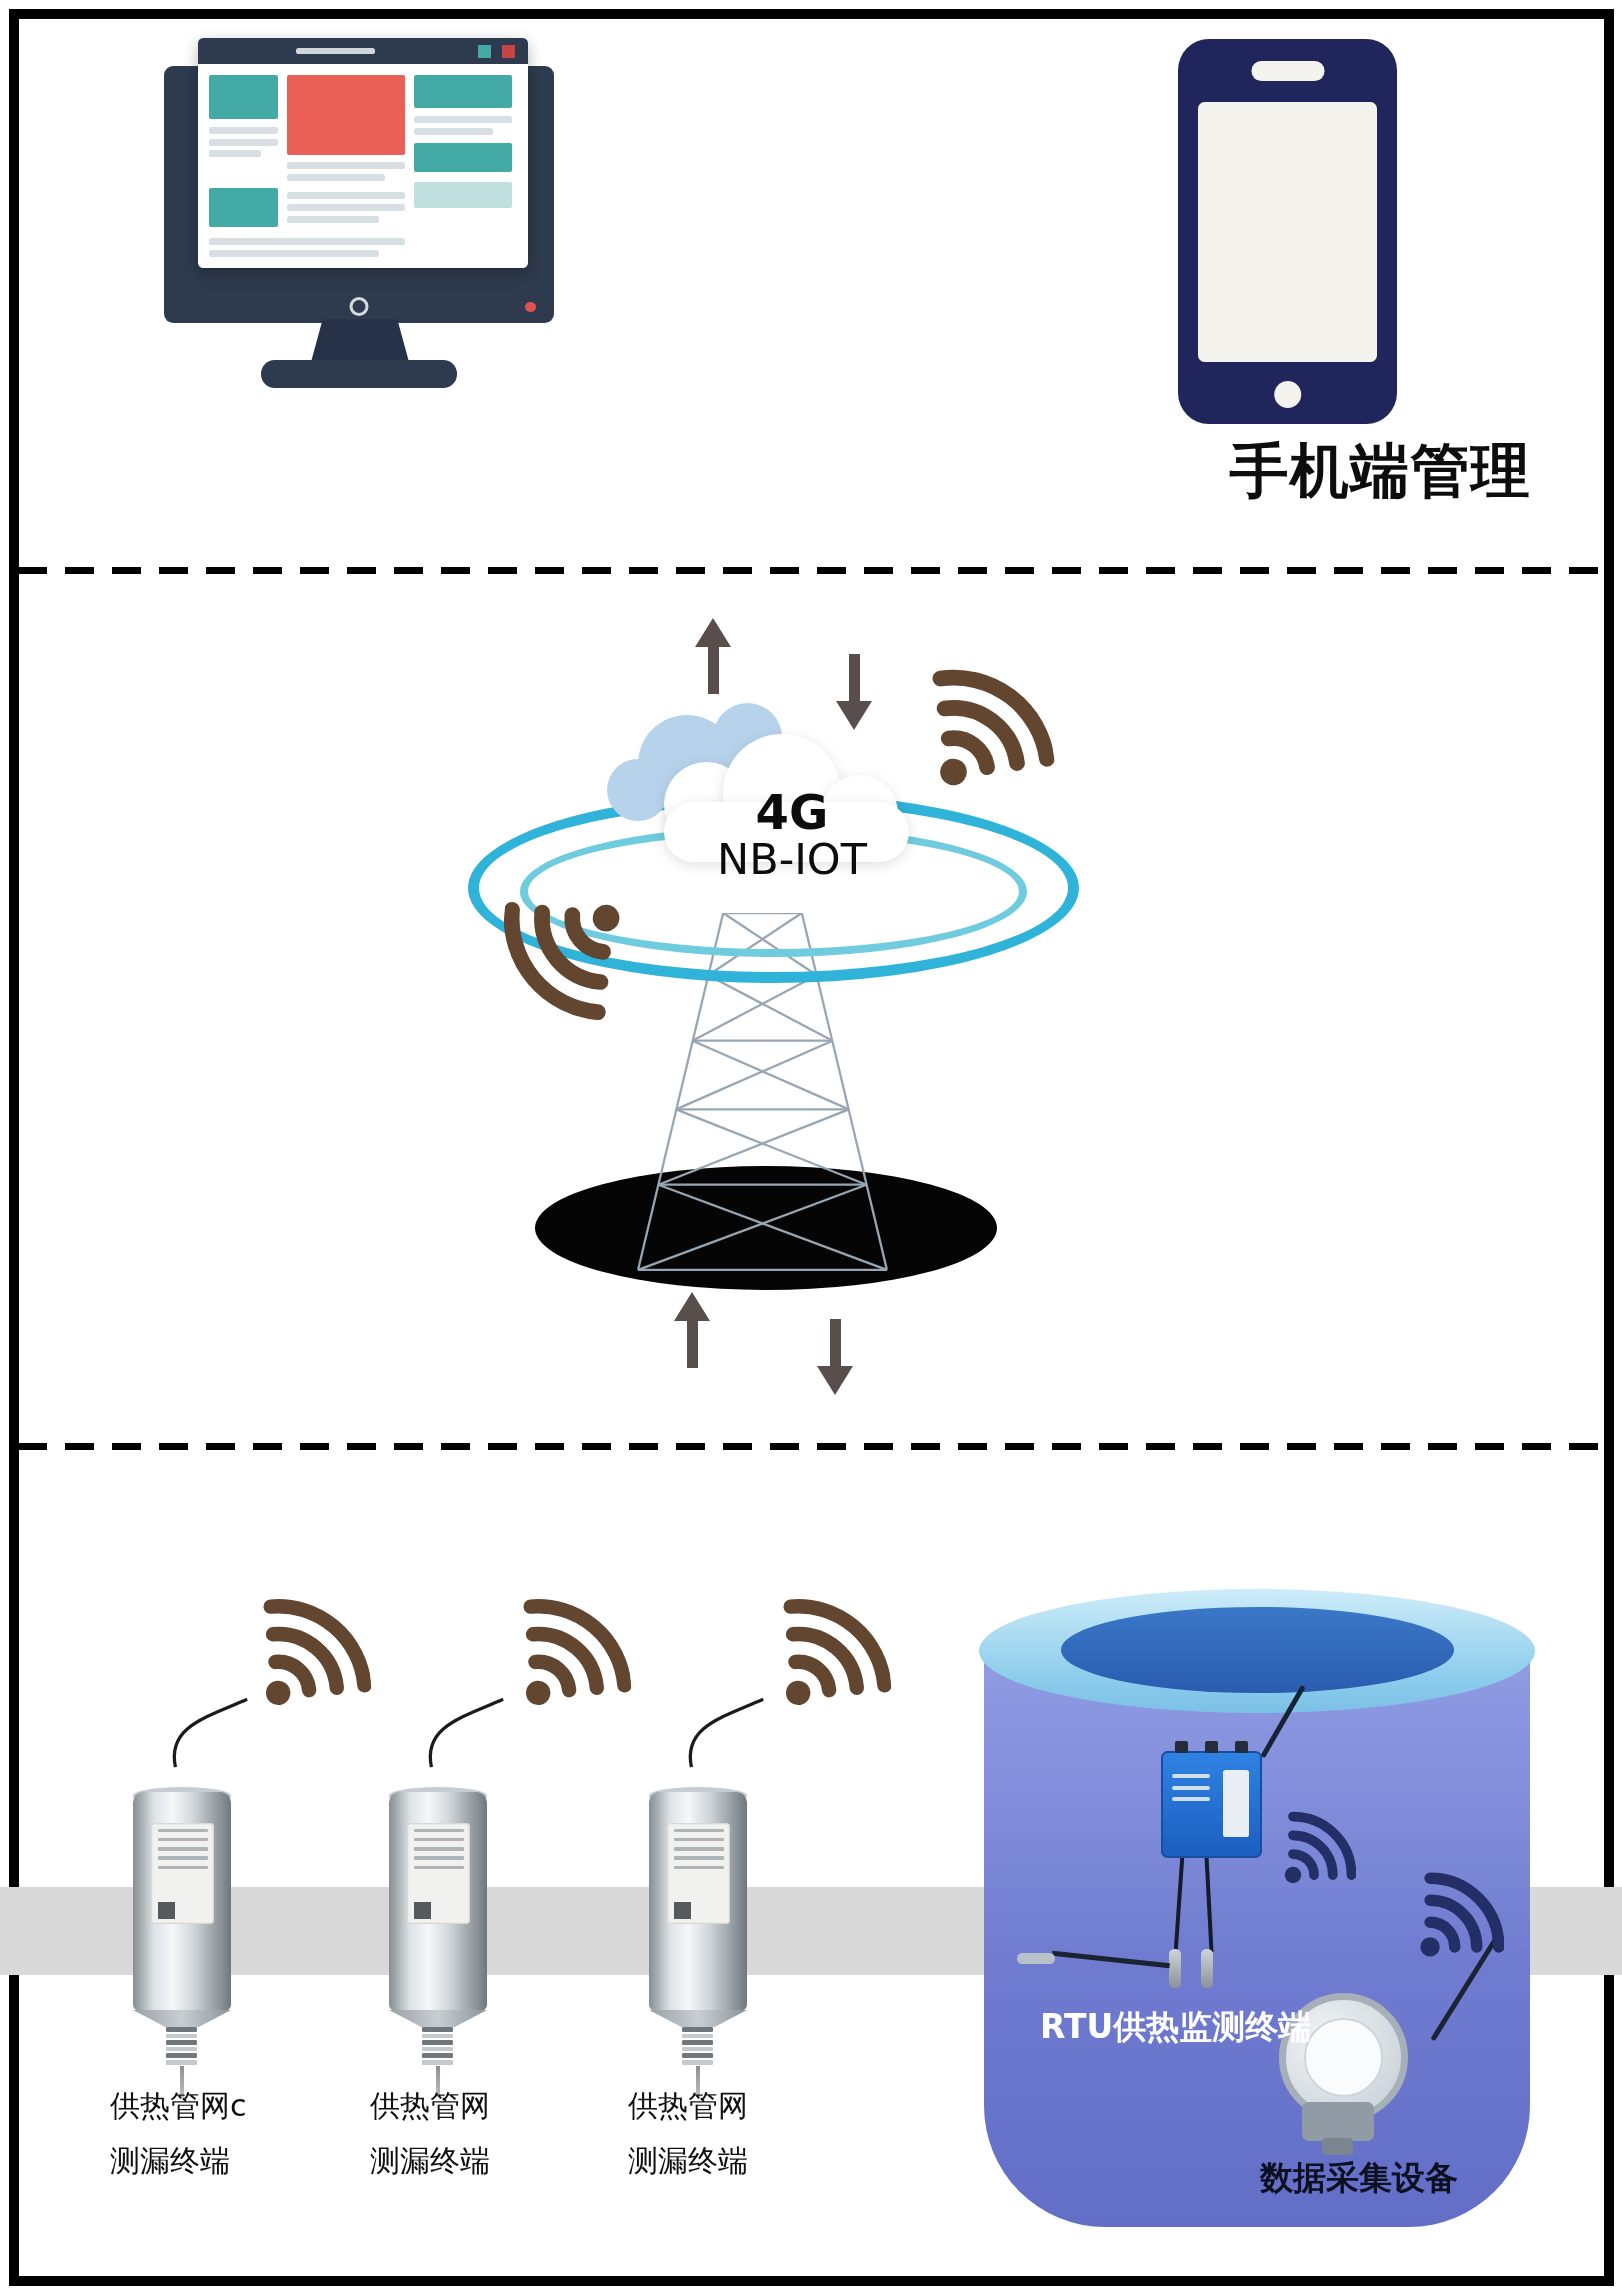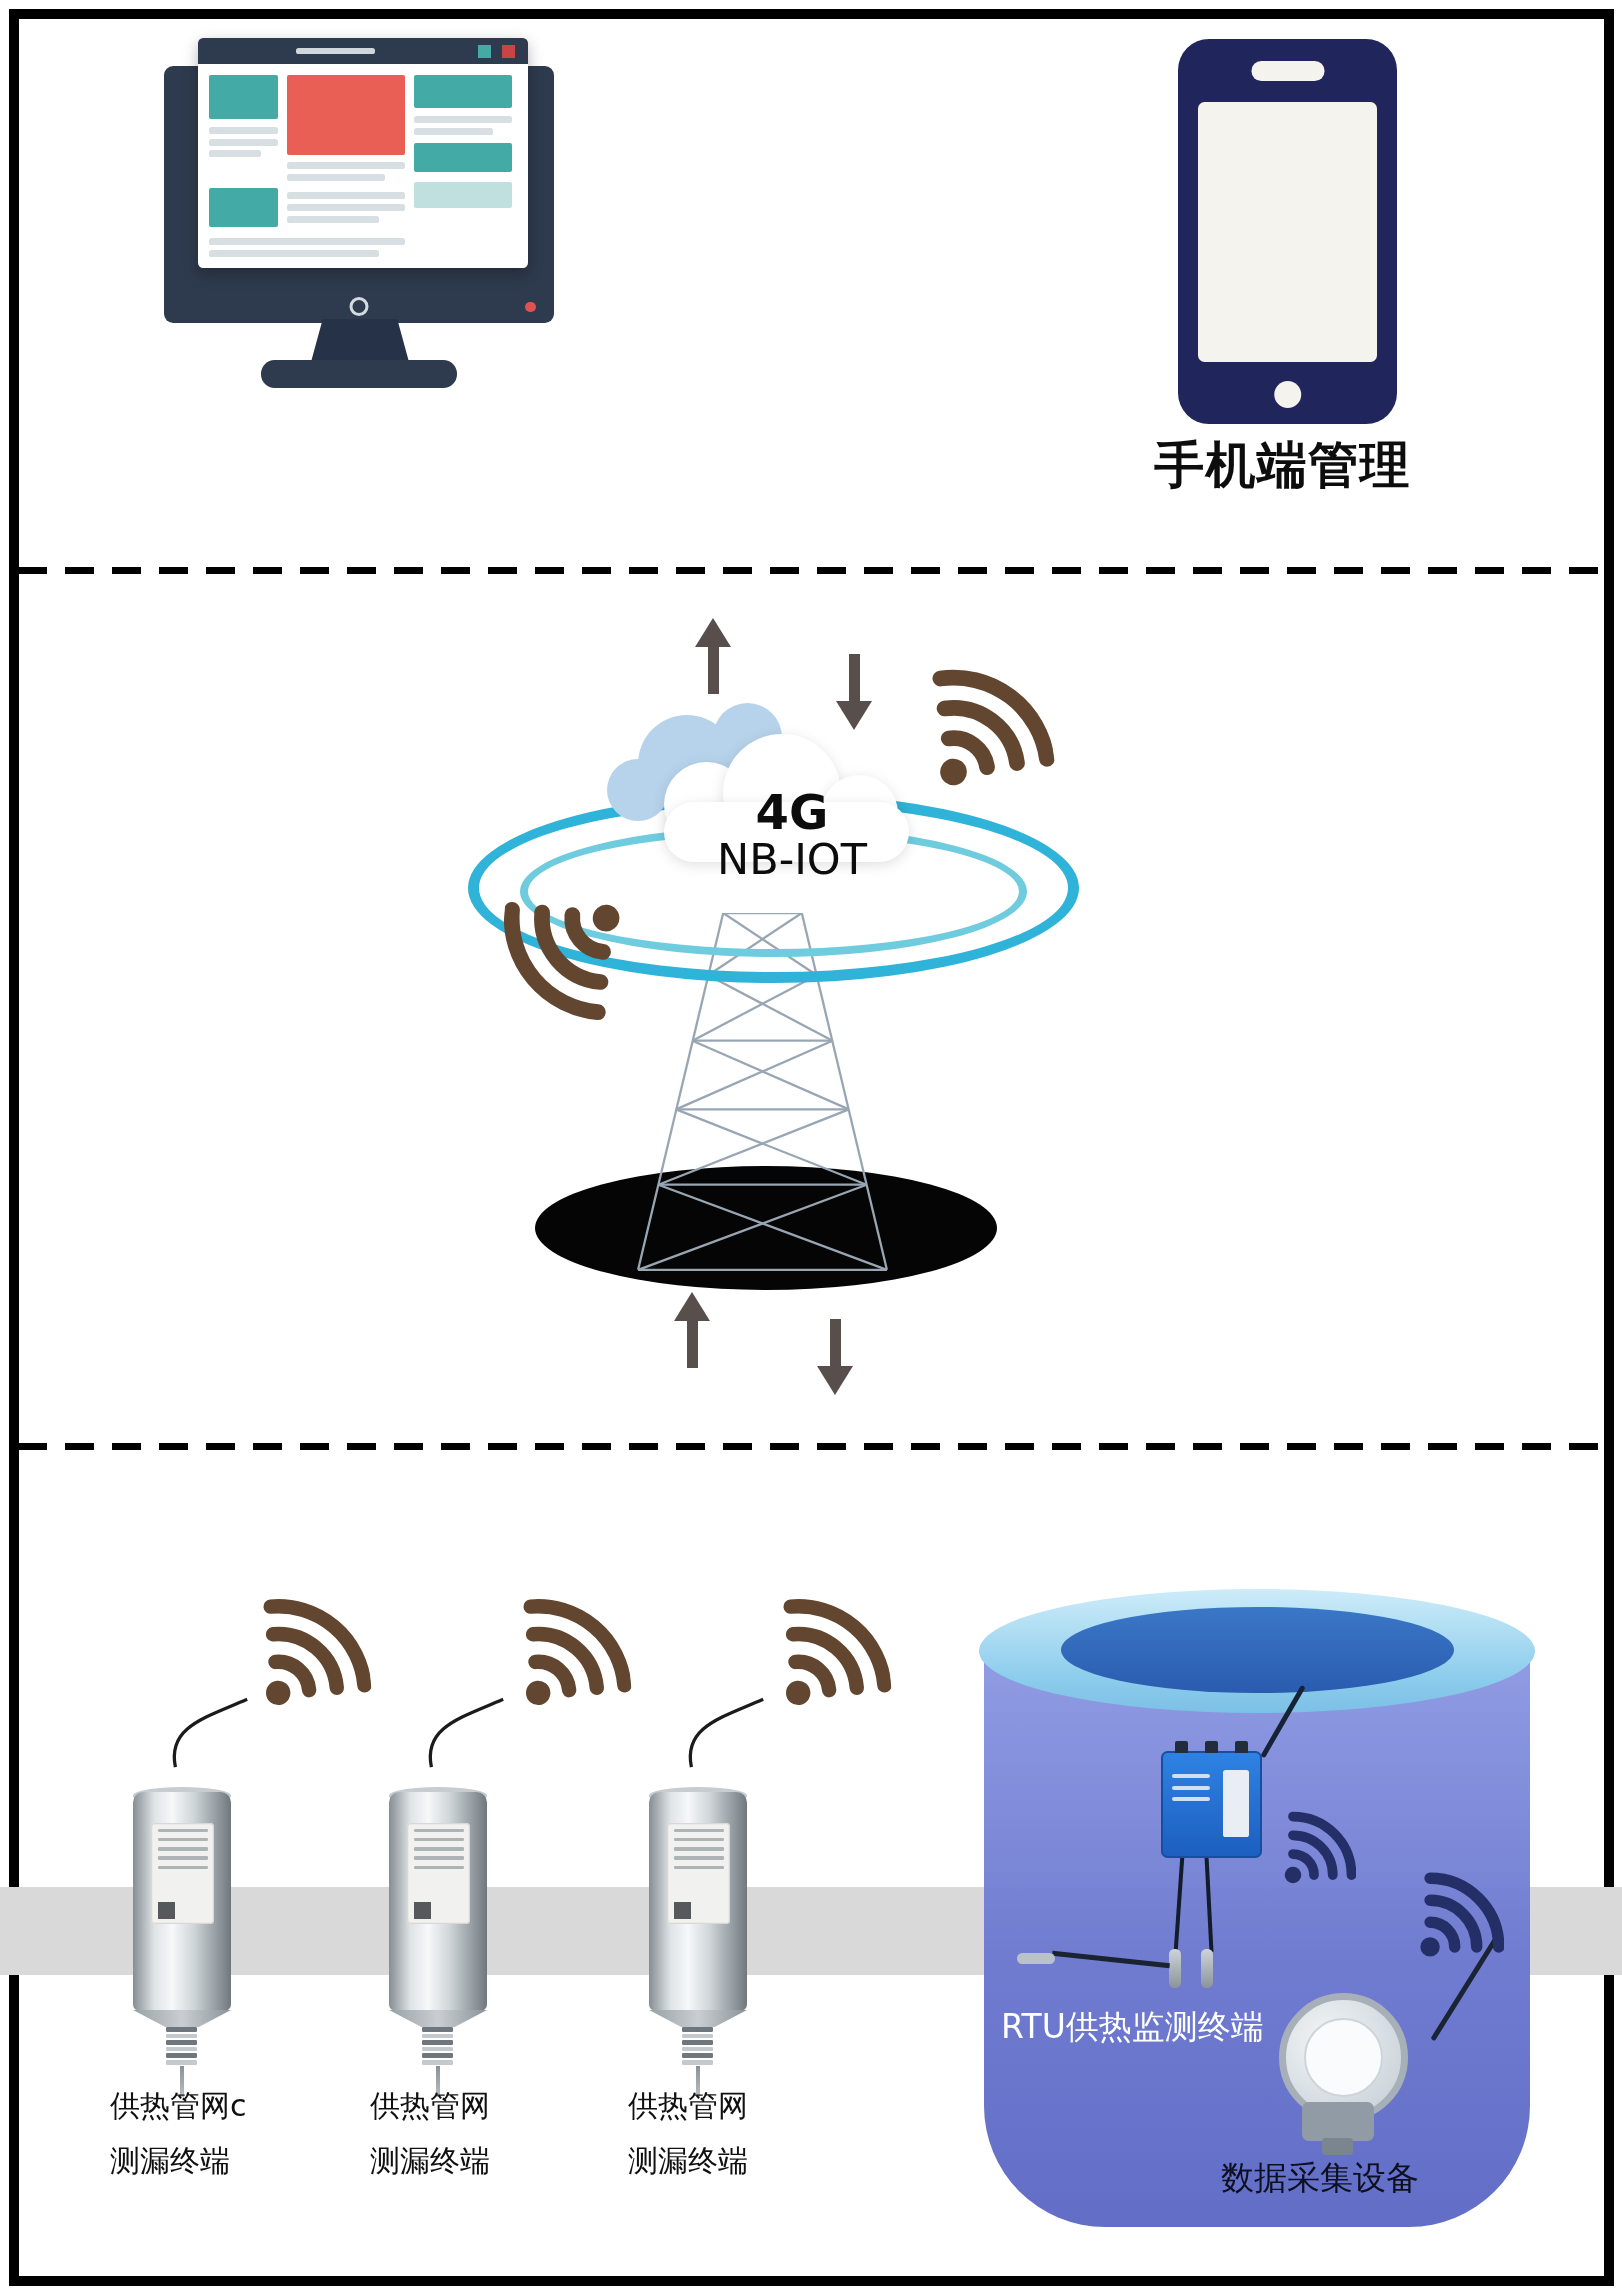--- a/index.html
+++ b/index.html
@@ -106,21 +106,21 @@
 
   .tx{position:absolute;left:287px;top:342px;width:209px;height:222px;z-index:5;}
   .tx .ant{position:absolute;left:164px;top:-11.8px;width:5.2px;height:121px;background:#1b2434;border-radius:2.6px;
       transform:rotate(32deg);transform-origin:bottom center;}
   .tx .gauge{position:absolute;left:13px;top:62px;width:115px;height:115px;border-radius:50%;
       background:radial-gradient(circle at 35% 35%,#f2f5f7,#c3ccd3);border:7.9px solid #a7b0b8;}
   .tx .gauge .inner{position:absolute;inset:18.3px;border-radius:50%;background:#f9fbfc;border:2.6px solid #cdd4da;}
   .tx .tbody{position:absolute;left:36px;top:171px;width:72px;height:39px;background:#909ba5;border-radius:6.5px;}
   .tx .stem{position:absolute;left:56px;top:207px;width:31px;height:17px;background:#7a858f;border-radius:3.9px;}
 
-  .well-label{position:absolute;font-weight:400;z-index:7;}
+  .well-label{position:absolute;font-weight:700;z-index:7;margin-left:39px;}
   .rtu-label{left:22px;top:416px;width:301px;color:#ffffff;font-size:33px;}
   .tx-label{left:242px;top:567px;width:242px;color:#0d1020;font-size:33px;}
 </style>
 </head>
 <body>
 
 <div class="page">
   <div class="frame"></div>
 
   <div class="monitor">
@@ -158,21 +158,21 @@
       </div>
     </div>
   </div>
 
   <div class="phone">
     <div class="pspeaker"></div>
     <div class="pscreen"></div>
     <div class="phome"></div>
   </div>
 
-  <div class="big-label" style="left:1034px;top:432px;width:497px;font-size:50px;">手机端管理</div>
+  <div class="big-label" style="left:1034px;top:432px;width:497px;font-size:59px;text-align:right;">手机端管理</div>
 
   <div class="dash" style="top:567px;"></div>
 
   <div class="arr" style="left:695px;top:618px;">
     <div class="head-up"></div>
       <div class="shaft"></div>
   </div>
   <div class="arr" style="left:836px;top:654px;">
     <div class="shaft"></div>
       <div class="head-down"></div>

